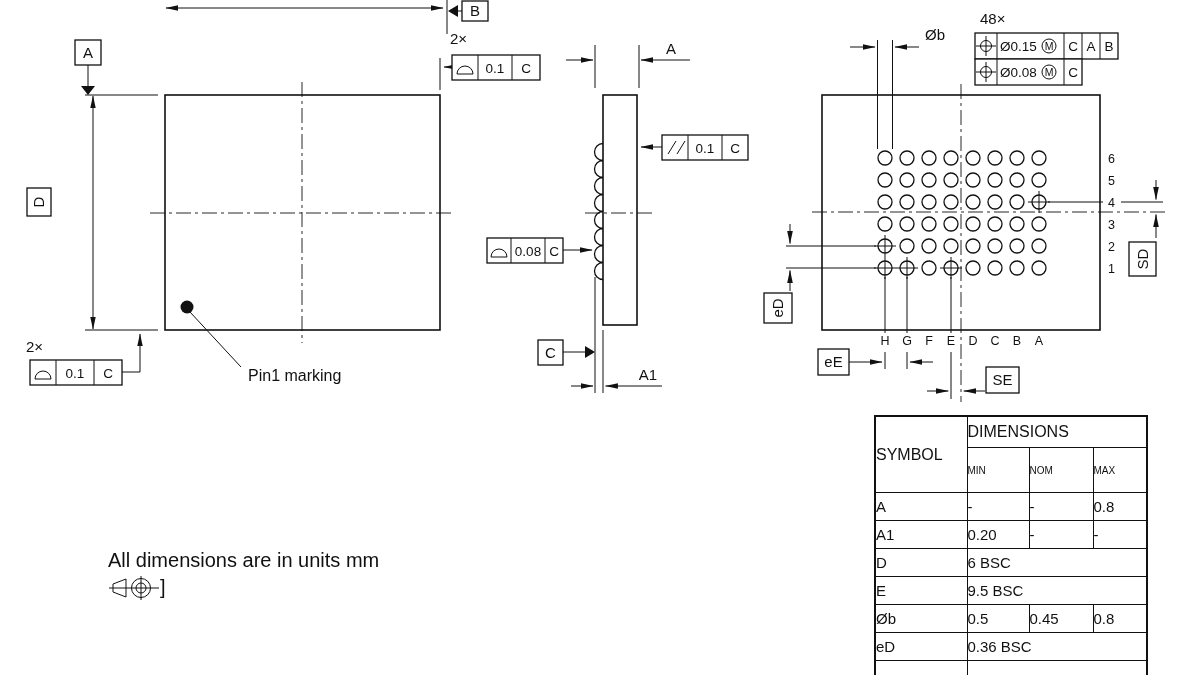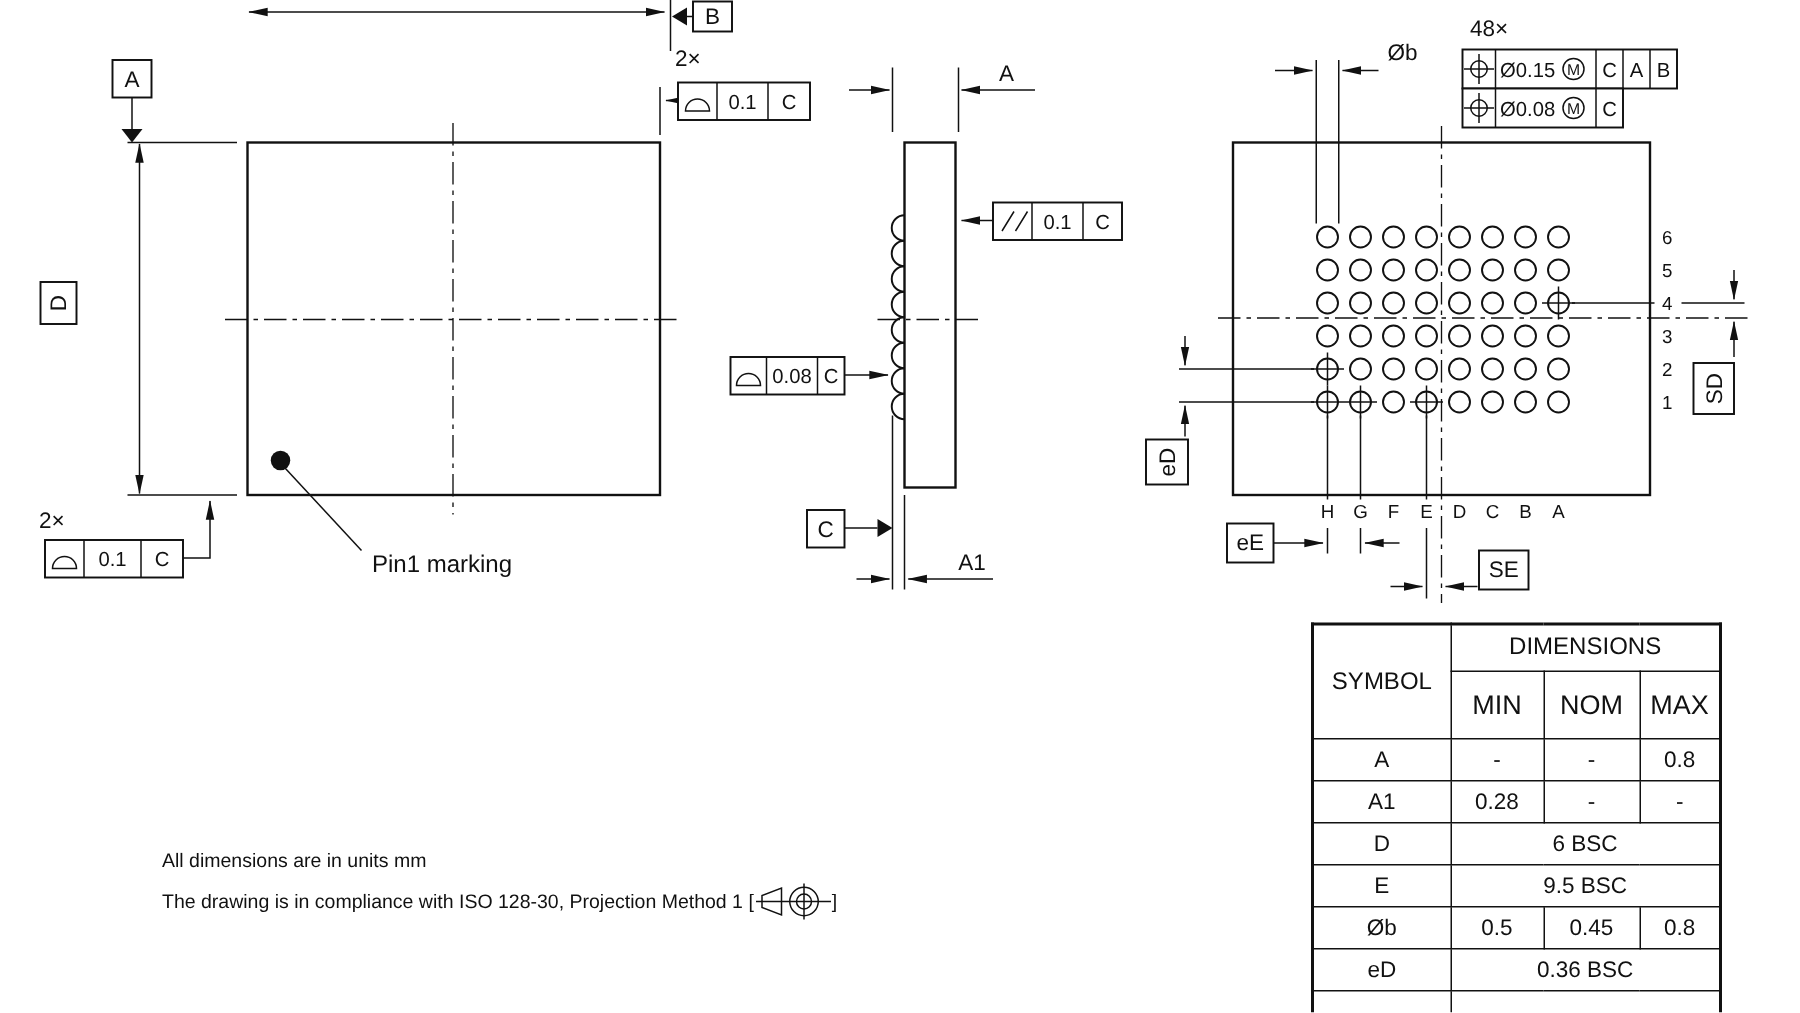--- a/index.html
+++ b/index.html
@@ -10,25 +10,25 @@
   .thin{fill:none;stroke:#111;stroke-width:1}
   .cl{fill:none;stroke:#111;stroke-width:0.9;stroke-dasharray:15 4 3 4}
   .box{fill:#fff;stroke:#111;stroke-width:1.3}
   .ball{fill:#fff;stroke:#111;stroke-width:1.3}
   .fill{fill:#111;stroke:none}
   text{font-family:"Liberation Sans","DejaVu Sans",sans-serif;fill:#111}
   .t10{font-size:10.5px}.t12{font-size:12.5px}.t14{font-size:13.5px}.t15{font-size:15px}.t16{font-size:16px}
   .mid{text-anchor:middle}
   #dim-table{position:absolute;left:874px;top:415px}
   #dim-table table{border-collapse:collapse;table-layout:fixed;width:272px;border:2px solid #111;border-bottom:none}
-  #dim-table td{border:1.5px solid #111;text-align:center;vertical-align:middle;font-size:15px;padding:0;height:27px}
+  #dim-table td{border:1.5px solid #111;text-align:left;vertical-align:middle;font-size:15px;padding:0;height:27px}
   #dim-table tr.h1 td{height:30px;font-size:16px}
-  #dim-table tr.h2 td{height:44px;font-size:18px}
+  #dim-table tr.h2 td{height:44px;font-size:10px}
   #dim-table tr.partial td{height:20px;border-bottom:none}
-  #notes{position:absolute;left:108px;top:560px;font-size:13px}
+  #notes{position:absolute;left:108px;top:547px;font-size:20px}
   #notes .row{display:flex;align-items:center;height:27px;white-space:pre}
 </style>
 </head>
 <body>
 
 <div id="canvas">
 <svg width="1200" height="675" viewBox="0 0 1200 675">
   <defs>
     <marker id="arr" viewBox="0 0 12 6" refX="11.5" refY="3" markerWidth="13" markerHeight="7" orient="auto-start-reverse" markerUnits="userSpaceOnUse">
       <path d="M0,0.4 L12,3 L0,5.6 Z" fill="#111"></path>
@@ -317,21 +317,21 @@
       <td>MAX</td>
     </tr>
     <tr>
       <td>A</td>
       <td>-</td>
       <td>-</td>
       <td>0.8</td>
     </tr>
     <tr>
       <td>A1</td>
-      <td>0.28</td>
+      <td>0.20</td>
       <td>-</td>
       <td>-</td>
     </tr>
     <tr>
       <td>D</td>
       <td colspan="3">6 BSC</td>
     </tr>
     <tr>
       <td>E</td>
       <td colspan="3">9.5 BSC</td>
@@ -350,21 +350,20 @@
       <td></td>
       <td colspan="3"></td>
     </tr>
   </tbody>
       </table>
 </div>
 
 <div id="notes">
   <div class="row"><span>All dimensions are in units mm</span></div>
   <div class="row">
-    <span>The drawing is in compliance with ISO 128-30, Projection Method 1 [</span>
     <svg width="52" height="26" viewBox="0 0 52 26" style="position:static">
       <line class="thin" x1="1" y1="13" x2="51" y2="13"></line>
       <path class="thin" d="M5,9 L5,17 L18,22 L18,4 Z"></path>
       <circle class="thin" cx="33" cy="13" r="9.5"></circle>
       <circle class="thin" cx="33" cy="13" r="5"></circle>
       <line class="thin" x1="33" y1="1" x2="33" y2="25"></line>
     </svg>
     <span>]</span>
   </div>
 </div>

